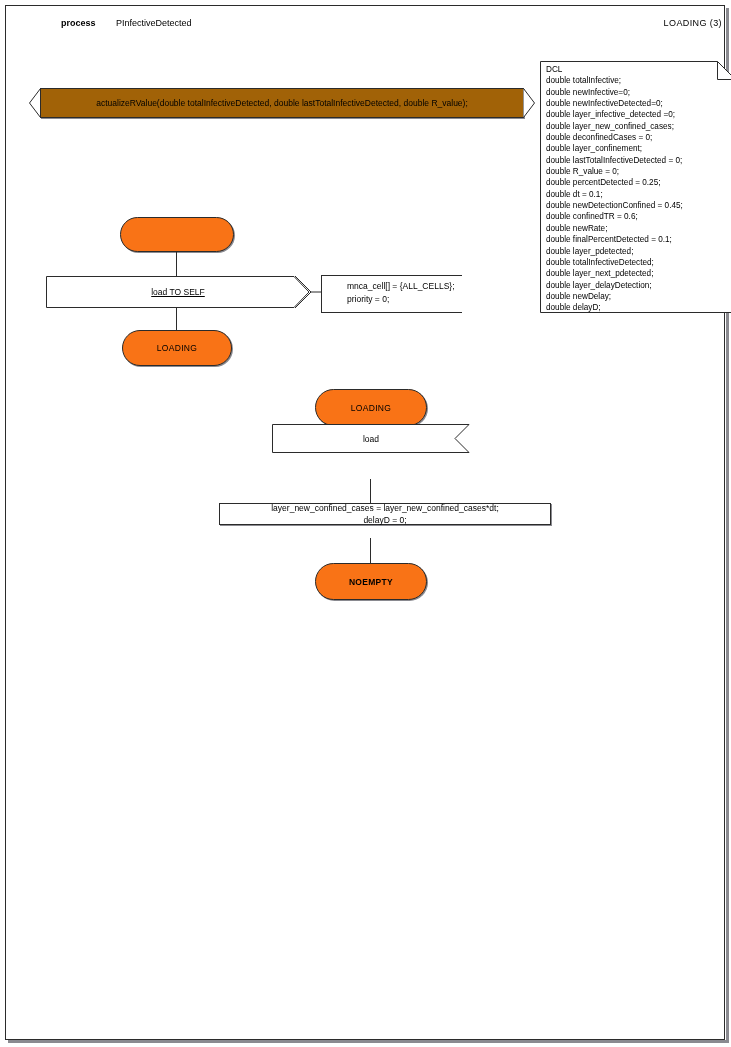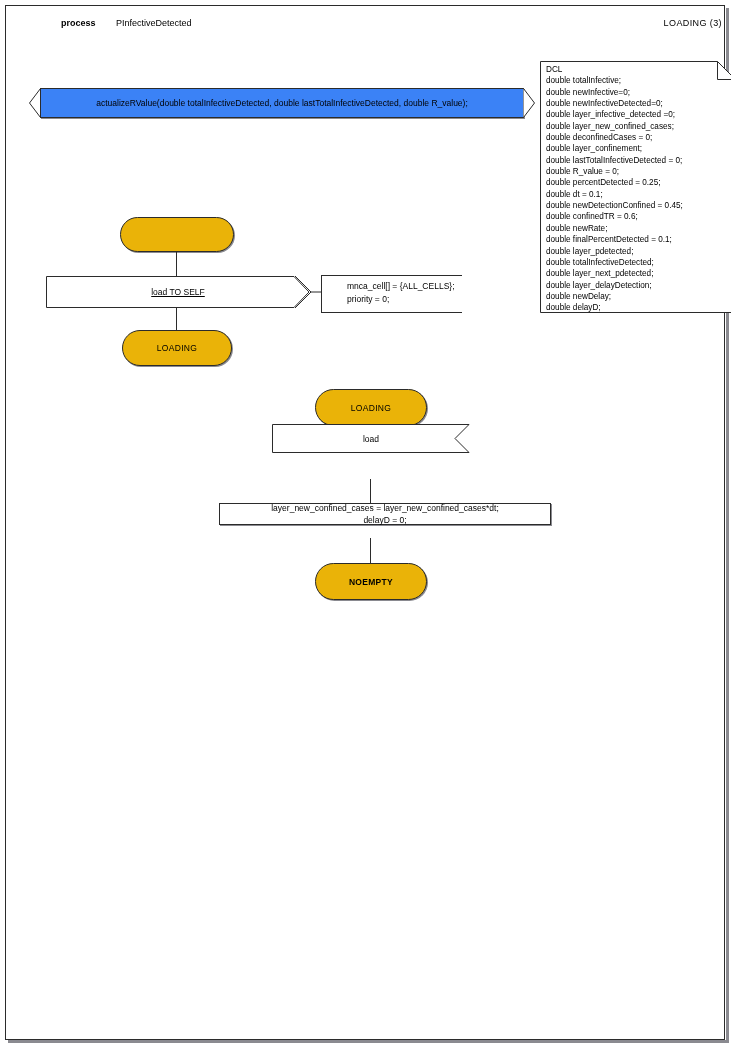--- a/index.html
+++ b/index.html
@@ -93,36 +93,36 @@
   }
   .proc .body {
     position: absolute;
     left: 11px;
     right: 11px;
     top: 0;
     bottom: 0;
     border: 1px solid #2b2b2b;
     border-left: 1px solid #2b2b2b;
     border-right: 1px solid #2b2b2b;
-    background: #3b82f6;
+    background: #a16207;
     box-sizing: border-box;
     box-shadow: 1px 1px 0 0 #8a8a90;
   }
   .proc svg.cap {
     position: absolute;
     top: 0;
   }
   .proc svg.cap.l { left: 0; }
   .proc svg.cap.r { right: 0; }
   
   .state {
     position: absolute;
     border: 1px solid #2b2b2b;
     border-radius: 999px;
-    background: #eab308;
+    background: #f97316;
     box-sizing: border-box;
     box-shadow: 1px 1px 0 0 #8a8a90;
   }
   .state .shp-txt { letter-spacing: 0.3px; }
   
   .output {
     position: absolute;
   }
   .output svg {
     position: absolute;

